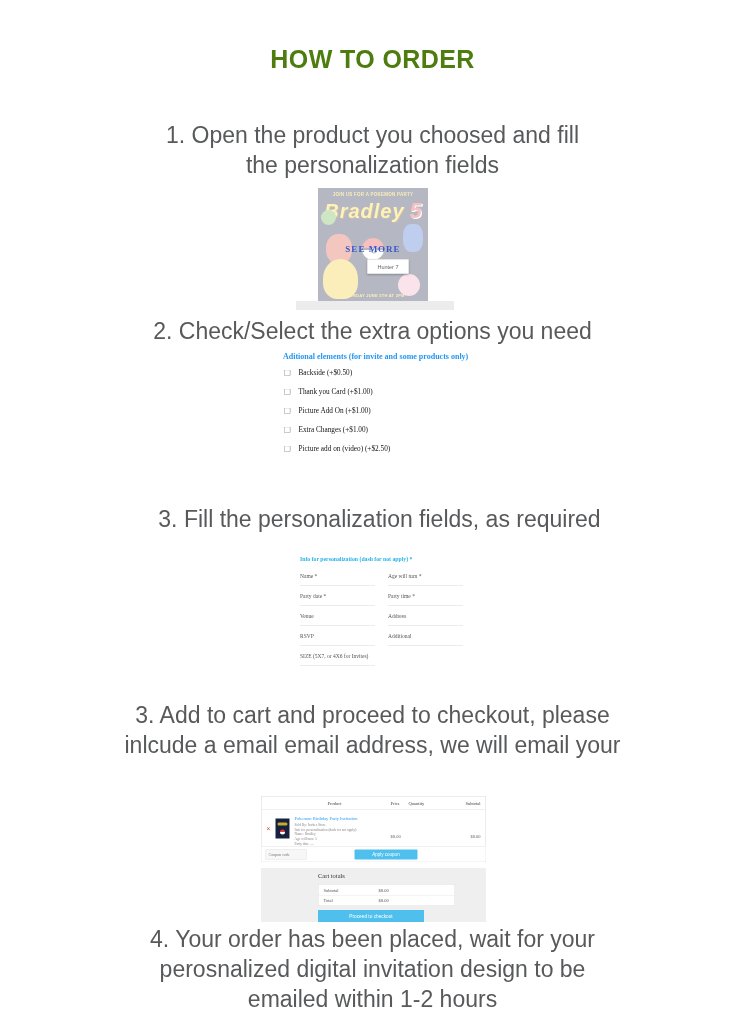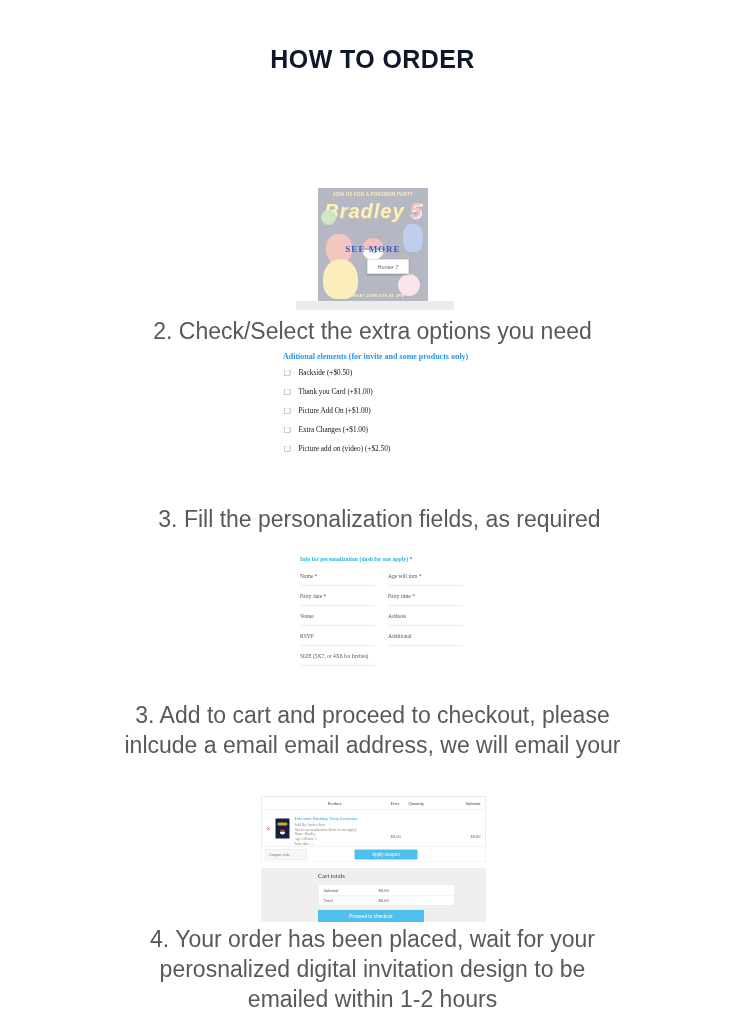--- a/index.html
+++ b/index.html
@@ -6,21 +6,21 @@
   html,body { background:#fff; }
   .page {
     position:relative; width:745px; height:1024px; margin:0 auto;
     background:#ffffff; overflow:hidden;
     font-family:"Liberation Sans", sans-serif;
   }
   
   .title {
     position:absolute; top:44px; left:0; width:100%;
     text-align:center; font-weight:bold; font-size:25px; line-height:31px;
-    color:#0f172a; letter-spacing:.4px;
+    color:#4d7c0f; letter-spacing:.4px;
   }
   .step {
     position:absolute; left:0; width:100%;
     text-align:center; color:#58595b; font-size:23px; line-height:30px;
     font-weight:400;
   }
   .step1 { top:120px; }
   .step2 { top:316px; }
   .step3a { top:504px;padding-left:14px; }
   .step3b { top:700px; }
@@ -134,20 +134,24 @@
 </style>
 </head>
 <body>
 
 <div class="page">
 
   <h1 class="title">
     <span>HOW TO ORDER</span><br>
   </h1>
 
+  <div class="step step1">
+    <span>1. Open the product you choosed and fill</span><br>
+    <span>the personalization fields</span>
+  </div>
 
   <div class="product-shot">
     <div class="shot-scale">
       <div class="invite-fade">
         <div class="invite">
           <div class="inv-top">JOIN US FOR A POKEMON PARTY</div>
           <div class="inv-name-row">
             <span class="inv-name">Bradley</span><span class="inv-age">5</span>
           </div>
           <div class="char-green"></div>

